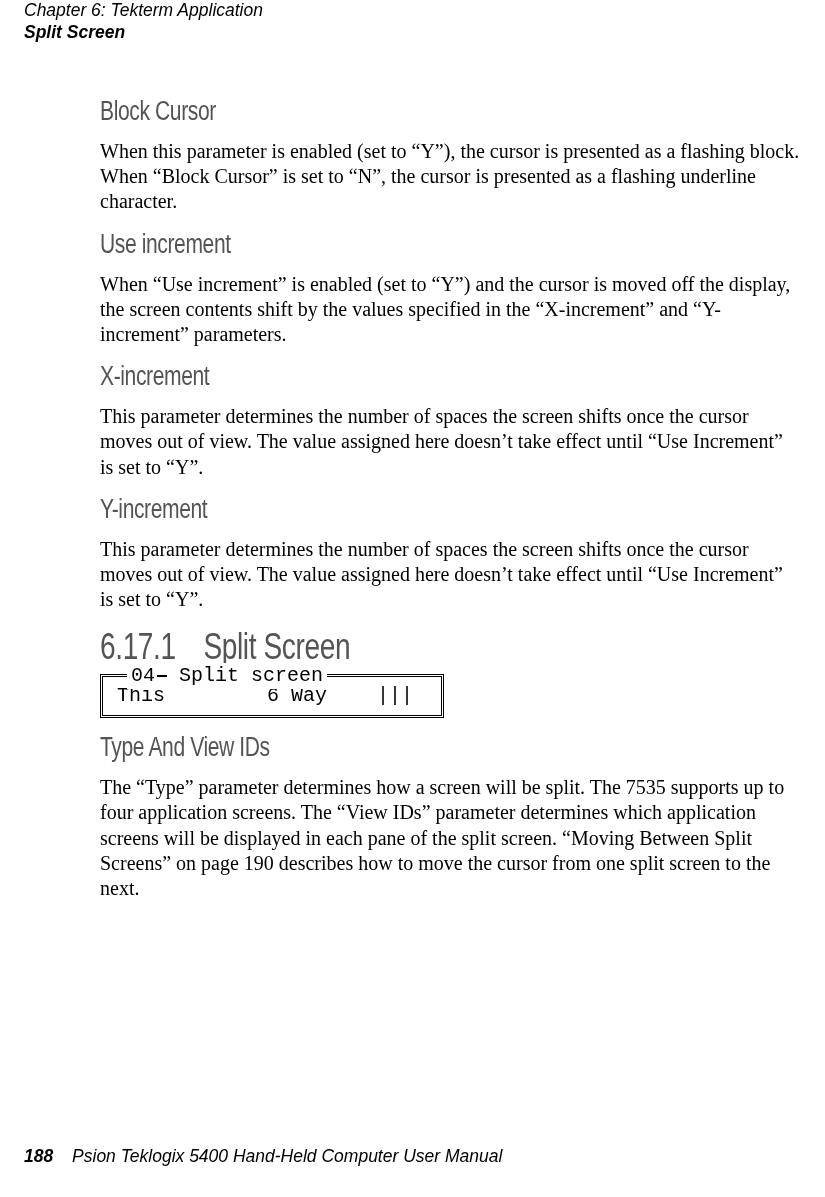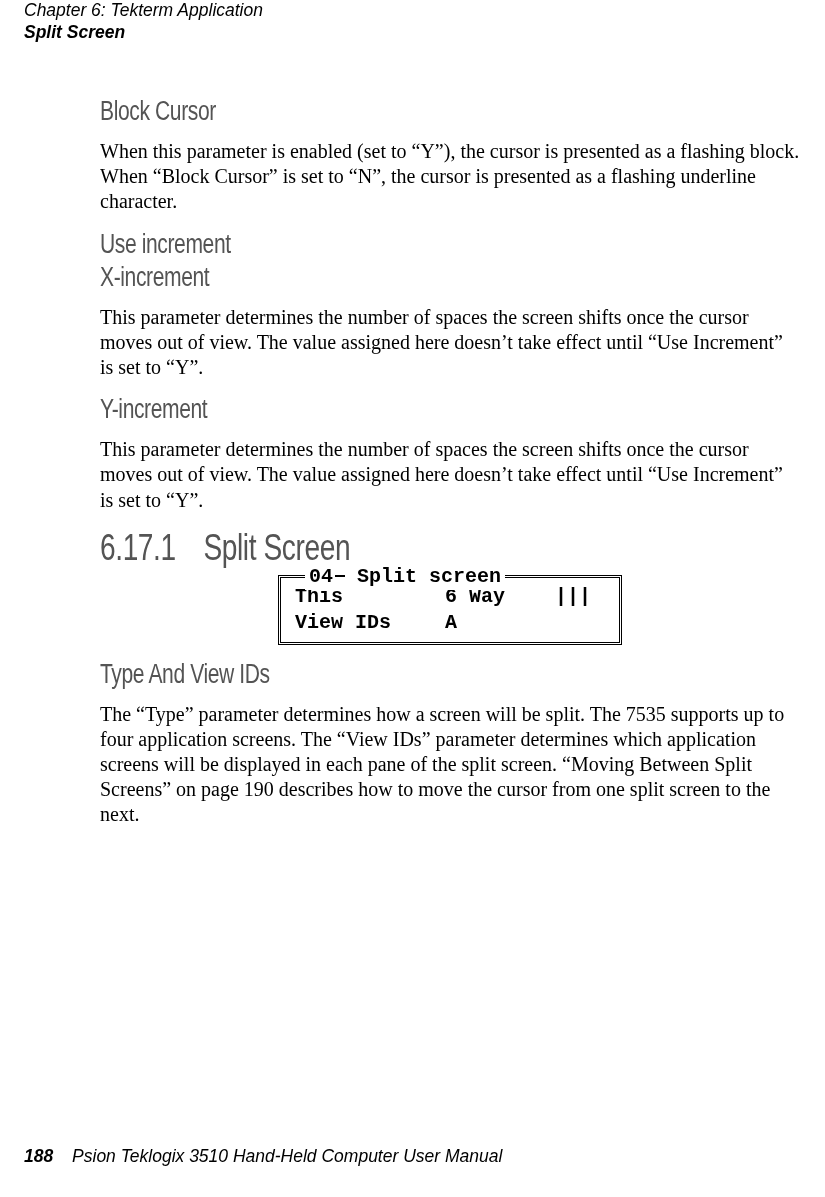--- a/index.html
+++ b/index.html
@@ -58,23 +58,21 @@
     white-space: nowrap;
   }
   .body {
     font-size: 20px;
     line-height: 1.26;
     margin: 12px 0 14px 0;
   }
   .figure-wrap {
     width: 700px;
     display: flex;
-    justify-content: center;
     margin: 6px 0 14px 0;
-    font-weight: bold;
   }
   .figure {
     position: relative;
     border: 3px double #000;
     padding: 6px 14px 6px 14px;
     font-family: "Courier New", Courier, monospace;
     font-size: 20px;
     line-height: 1.3;
     min-width: 310px;
   }
@@ -111,51 +109,47 @@
     <div class="chapter">Chapter 6: Tekterm Application</div>
     <div class="section">Split Screen</div>
   </div>
 
   <div class="content">
 
     <h3 class="subhead">Block Cursor</h3>
     <p class="body">When this parameter is enabled (set to “Y”), the cursor is presented as a flashing block. When “Block Cursor” is set to “N”, the cursor is presented as a flashing underline character.</p>
 
     <h3 class="subhead">Use increment</h3>
+    <p class="body">When “Use increment” is enabled (set to “Y”) and the cursor is moved off the display, the screen contents shift by the values specified in the “X-increment” and “Y-increment” parameters.</p>
 
     <h3 class="subhead">X-increment</h3>
     <p class="body">This parameter determines the number of spaces the screen shifts once the cursor moves out of view. The value assigned here doesn’t take effect until “Use Increment” is set to “Y”.</p>
 
     <h3 class="subhead">Y-increment</h3>
     <p class="body">This parameter determines the number of spaces the screen shifts once the cursor moves out of view. The value assigned here doesn’t take effect until “Use Increment” is set to “Y”.</p>
 
     <h2 class="bighead">6.17.1 Split Screen</h2>
 
     <div class="figure-wrap">
       <div class="figure">
         <div class="figure-legend">
           <span>04</span><span style="display:inline-block;width:10px;border-top:2px solid #000;vertical-align:middle;margin:0 0 0 2px;"></span><span> Split screen </span>
         </div>
         <div class="row">
           <span class="label">This</span>
           <span class="value">6 Way</span>
           <span class="suffix">|||</span>
         </div>
-        <div class="row">
-          <span class="label">View IDs</span>
-          <span class="value">A</span>
-          <span class="suffix"></span>
-        </div>
       </div>
     </div>
 
 
     <h3 class="subhead">Type And View IDs</h3>
     <p class="body">The “Type” parameter determines how a screen will be split. The 7535 supports up to four application screens. The “View IDs” parameter determines which application screens will be displayed in each pane of the split screen. “Moving Between Split Screens” on page 190 describes how to move the cursor from one split screen to the next.</p>
 
   </div>
 
   <div class="footer">
     <span class="pg">188</span>
-    <span>Psion Teklogix 3510 Hand-Held Computer User Manual</span>
+    <span>Psion Teklogix 5400 Hand-Held Computer User Manual</span>
   </div>
 
 </div>
 
 </body></html>

